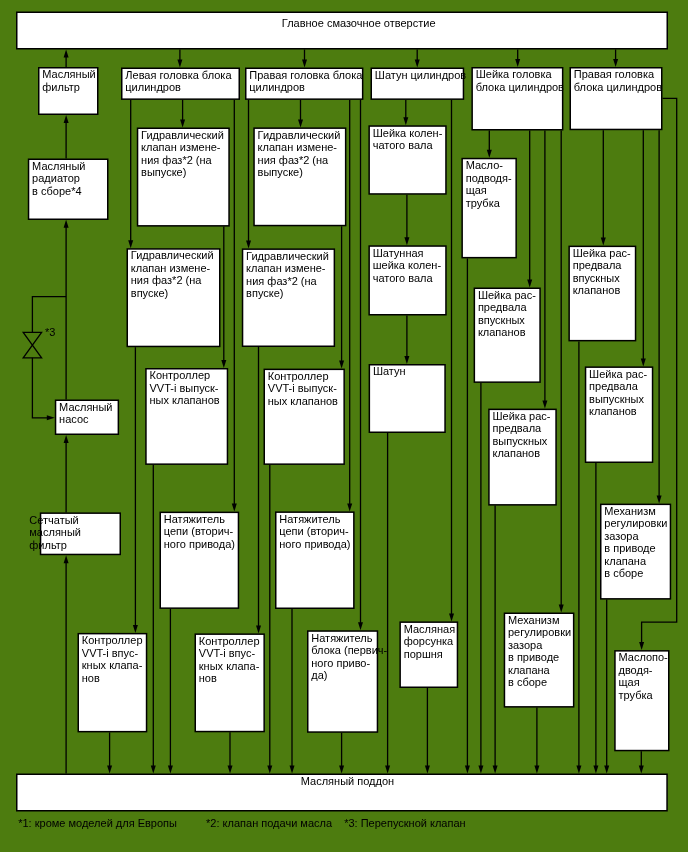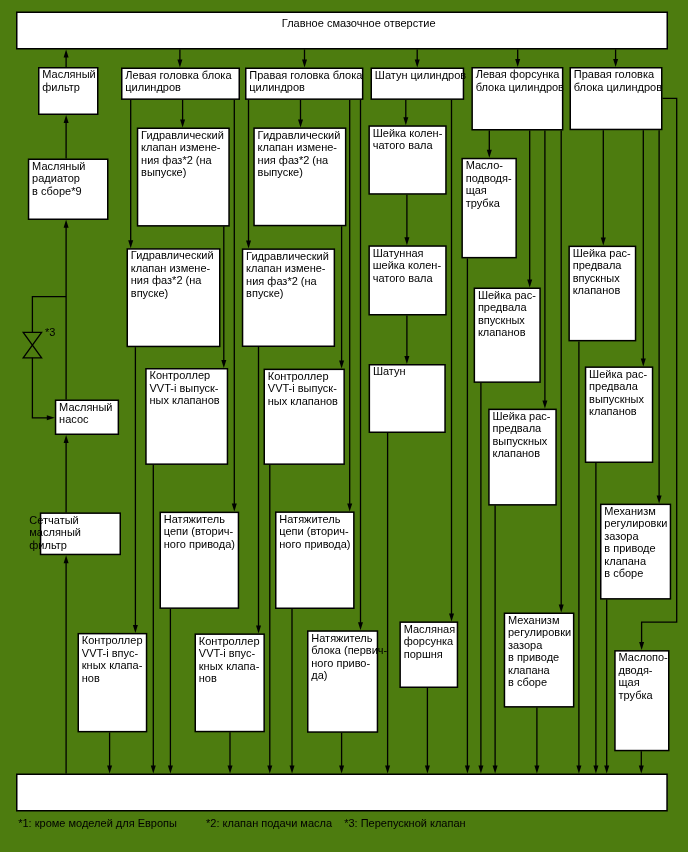--- a/index.html
+++ b/index.html
@@ -208,21 +208,21 @@
 <div class="box" style="left:38px;top:67px;width:60.5px;height:48px">
       <div class="txt" style="">
         <span style="top:2.3px">Масляный</span>
         <span style="top:14.8px">фильтр</span>
       </div>
     </div>
 <div class="box" style="left:27.8px;top:158.5px;width:80.7px;height:61.5px">
       <div class="txt" style="">
         <span style="top:2.3px">Масляный</span>
         <span style="top:14.8px">радиатор</span>
-        <span style="top:27.3px">в сборе*9</span>
+        <span style="top:27.3px">в сборе*4</span>
       </div>
     </div>
 <div class="box" style="left:54.8px;top:399.5px;width:64.3px;height:35.5px">
       <div class="txt" style="">
         <span style="top:2.3px">Масляный</span>
         <span style="top:14.8px">насос</span>
       </div>
     </div>
 <div class="box" style="left:25px;top:512.4px;width:81.2px;height:42.8px">
       <div class="txt" style="">
@@ -352,21 +352,21 @@
         <span style="top:27.3px">поршня</span>
       </div>
     </div>
 <div class="box" style="left:368.6px;top:364px;width:77.2px;height:69px">
       <div class="txt" style="">
         <span style="top:2.3px">Шатун</span>
       </div>
     </div>
 <div class="box" style="left:471.4px;top:67px;width:92px;height:63.5px">
       <div class="txt" style="">
-        <span style="top:2.3px">Левая форсунка</span>
+        <span style="top:2.3px">Шейка головка</span>
         <span style="top:14.8px">блока цилиндров</span>
       </div>
     </div>
 <div class="box" style="left:461.4px;top:157.8px;width:55.5px;height:100.6px">
       <div class="txt" style="">
         <span style="top:2.3px">Масло-</span>
         <span style="top:14.8px">подводя-</span>
         <span style="top:27.3px">щая</span>
         <span style="top:39.8px">трубка</span>
       </div>
@@ -428,19 +428,24 @@
         <span style="top:52.3px">клапана</span>
         <span style="top:64.8px">в сборе</span>
       </div>
     </div>
 <div class="box" style="left:614.2px;top:650.1px;width:55.3px;height:101.2px">
       <div class="txt" style="">
         <span style="top:2.3px">Маслопо-</span>
         <span style="top:14.8px">дводя-</span>
         <span style="top:27.3px">щая</span>
         <span style="top:39.8px">трубка</span>
+      </div>
+    </div>
+<div class="box" style="left:16px;top:773.5px;width:651.8px;height:38px">
+      <div class="txt" style="left:284.8px;top:0.7px">
+        <span style="top:2.3px">Масляный поддон</span>
       </div>
     </div>
 <div class="valve-label" style="left:45.1px;top:327.3px">*3</div>
 <div class="note" style="left:18.2px;top:817.89px">*1: кроме моделей для Европы</div>
 <div class="note" style="left:206.1px;top:817.89px">*2: клапан подачи масла</div>
 <div class="note" style="left:344.2px;top:817.89px">*3: Перепускной клапан</div>
 </div>
 
 </body></html>

